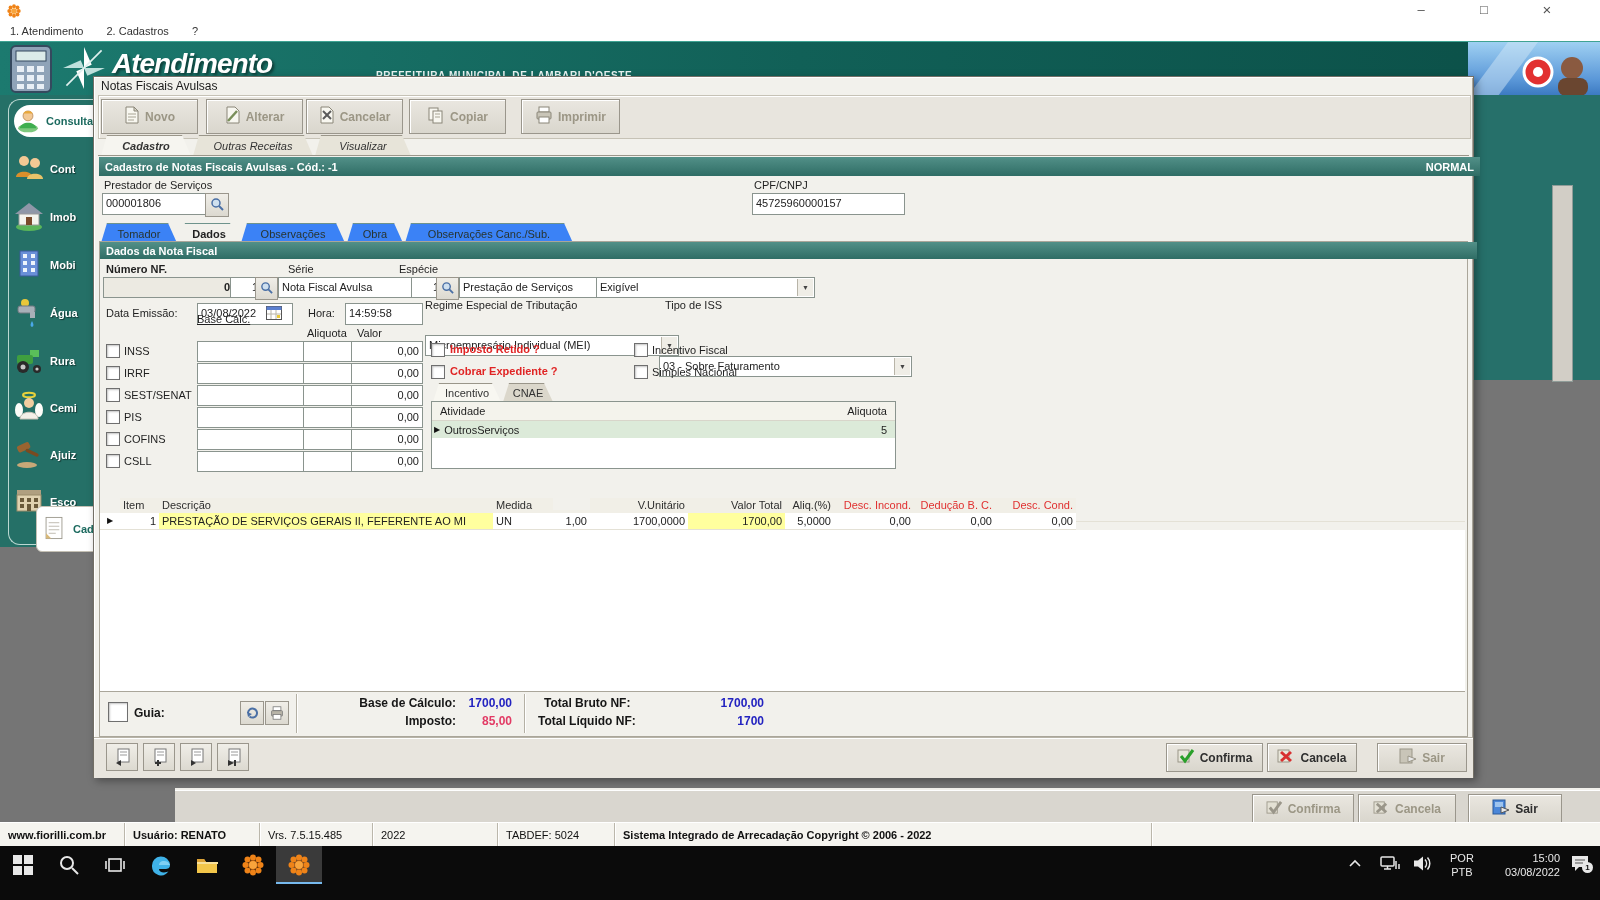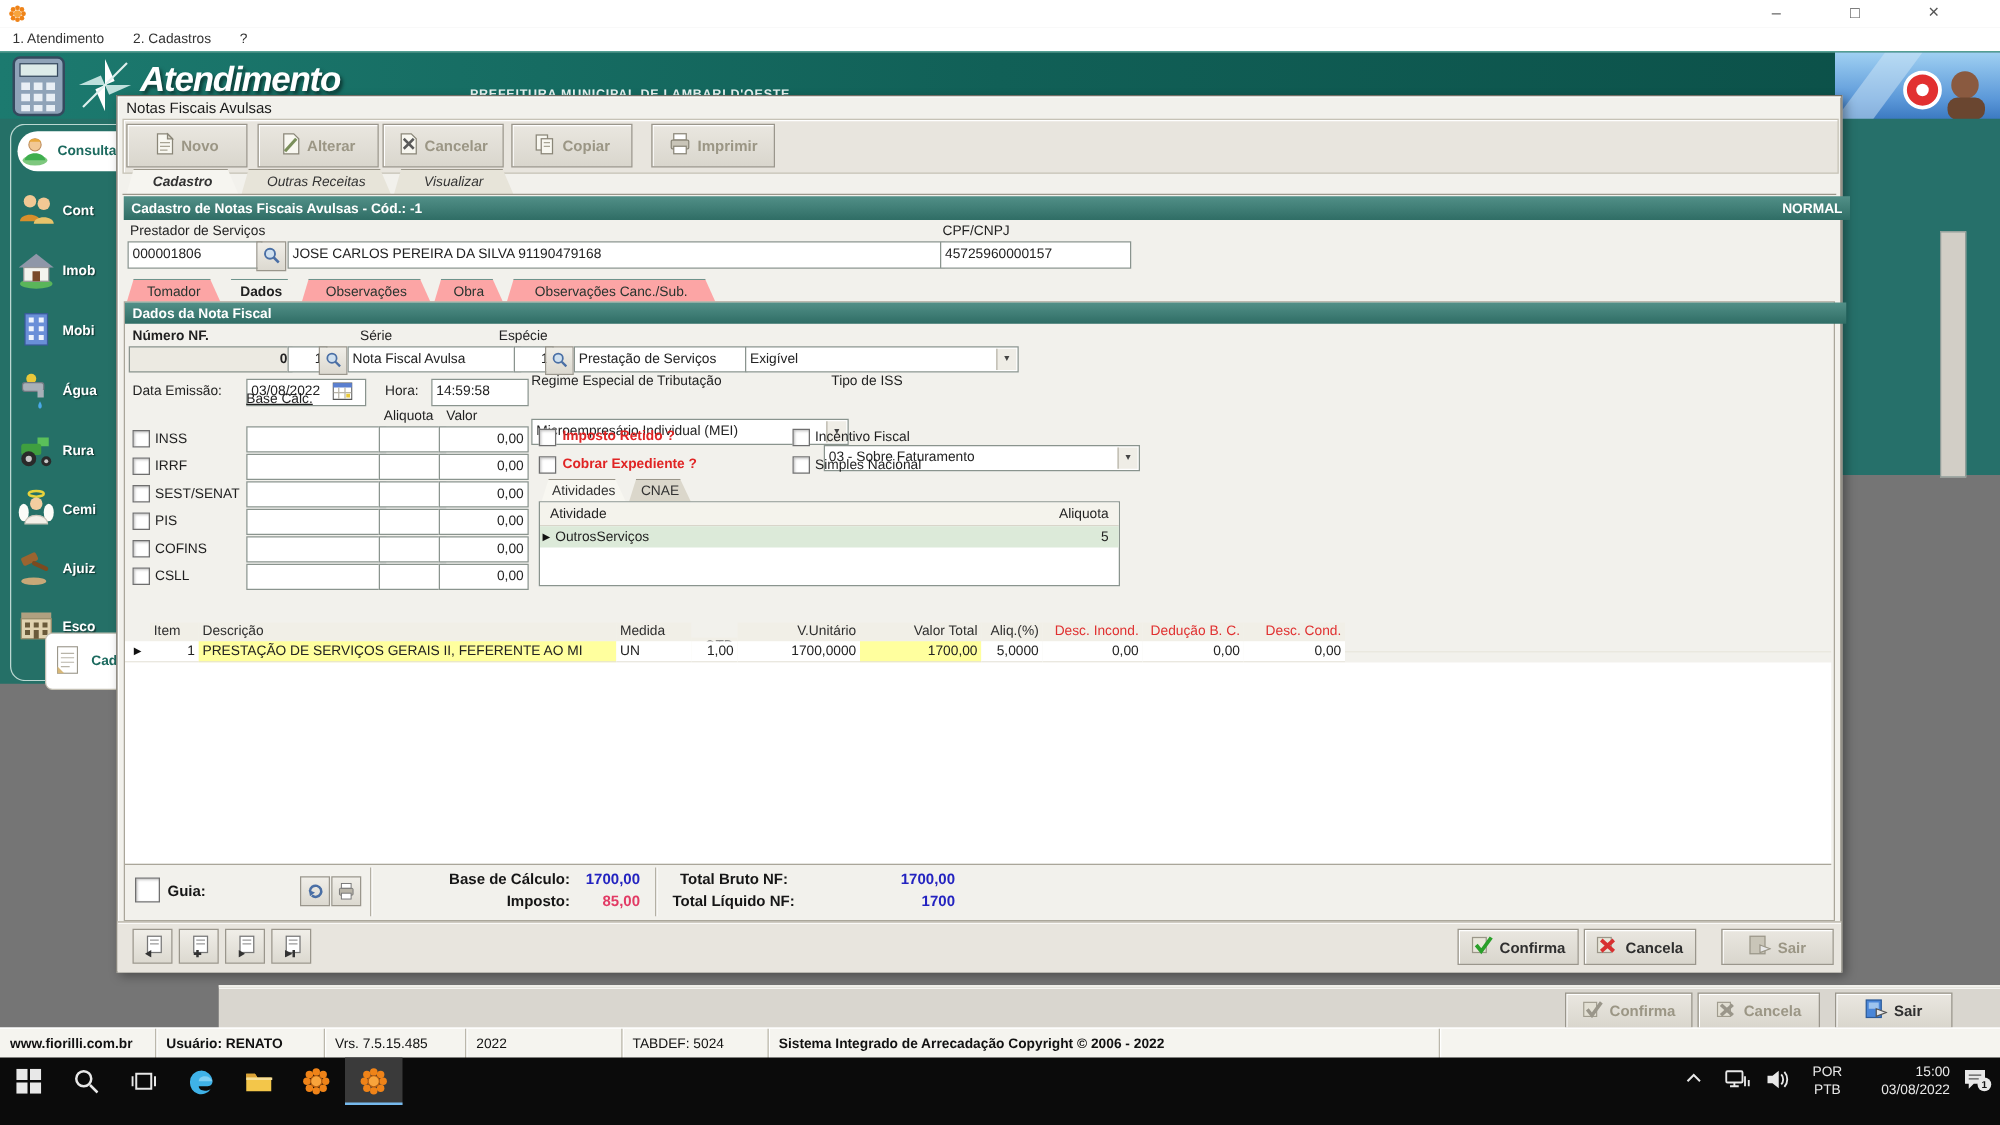--- a/index.html
+++ b/index.html
@@ -41,21 +41,21 @@
         display:flex;align-items:center;justify-content:center;gap:5px;font-size:12px;color:#2f2f2f;}
   .btn3.dis{color:#9b9685;}
   .btn3 b{font-weight:bold;}
   .sbtn{background:linear-gradient(#f0eee8,#dcd9d0);border:1px solid #9a968c;display:flex;align-items:center;justify-content:center;}
   .tealhdr{background:linear-gradient(180deg,#529088,#2f6d65);color:#fff;font-weight:bold;font-size:11px;
            display:flex;align-items:center;padding:0 6px;}
   .tab{font-size:11px;display:flex;align-items:center;justify-content:center;
        clip-path:polygon(6px 0,calc(100% - 9px) 0,100% 100%,0 100%);}
   .tab.t1{background:#e7e4d9;font-style:italic;color:#333;border-top:1px solid #9a968a;}
   .tab.t1.on{background:#f6f5f0;font-weight:bold;}
-  .tab.t2{background:#fca5a5;color:#28342f;border-top:1px solid #6e938c;}
+  .tab.t2{background:#3b82f6;color:#28342f;border-top:1px solid #6e938c;}
   .tab.t2.on{background:#f2f1ec;font-weight:bold;color:#222;}
   .tab.t3{background:#dbd7cb;color:#333;border-top:1px solid #9a968a;}
   .tab.t3.on{background:#f8f7f1;}
   .redlbl{color:#e02424;font-weight:bold;font-size:11px;}
   .lbl{font-size:11px;color:#1f1f1f;white-space:nowrap;}
   .blbl{font-size:11px;font-weight:bold;color:#1f1f1f;white-space:nowrap;}
   
   .gh{font-size:11px;color:#2e2e2e;padding:0 3px;line-height:15px;background:#f1efe7;white-space:nowrap;overflow:hidden;}
   .gh.red{color:#e03030;}
   .gc{font-size:11px;line-height:16px;padding:0 3px;background:#fff;white-space:nowrap;overflow:hidden;border-bottom:1px solid #e4e1d6;}
@@ -356,21 +356,20 @@
 
   <span class="ab lbl" style="left:10px;top:102px;">Prestador de Serviços</span>
   <span class="ab lbl" style="left:660px;top:102px;">CPF/CNPJ</span>
   <div class="ab inp" style="left:8px;top:116px;width:100px;height:20px;">000001806</div>
   <div class="ab sbtn" style="left:111px;top:116px;width:22px;height:22px;">
     <span><svg width="14" height="14" viewBox="0 0 14 14">
           <circle cx="6" cy="6" r="4" fill="#cfe0ef" stroke="#4a6fa5" stroke-width="1.5"></circle>
           <line x1="9" y1="9" x2="13" y2="13" stroke="#4a6fa5" stroke-width="2"></line>
         </svg></span>
   </div>
-  <div class="ab inp" style="left:136px;top:116px;width:518px;height:20px;">JOSE CARLOS PEREIRA DA SILVA 91190479168</div>
   <div class="ab inp" style="left:658px;top:116px;width:145px;height:20px;">45725960000157</div>
 
   <div class="ab tab t2" style="left:7px;top:146px;width:76px;height:19px;">Tomador</div>
   <div class="ab tab t2 on" style="left:85px;top:146px;width:60px;height:19px;">Dados</div>
   <div class="ab tab t2" style="left:147px;top:146px;width:104px;height:19px;">Observações</div>
   <div class="ab tab t2" style="left:253px;top:146px;width:56px;height:19px;">Obra</div>
   <div class="ab tab t2" style="left:311px;top:146px;width:168px;height:19px;">Observações Canc./Sub.</div>
 
   <div class="ab" style="left:5px;top:164px;width:1367px;height:494px;border:1px solid #aaa69a;background:#f2f1ec;"></div>
   <div class="ab tealhdr" style="left:6px;top:165px;width:1365px;height:17px;">Dados da Nota Fiscal</div>
@@ -475,21 +474,21 @@
   <span class="ab lbl" style="left:558px;top:267px;">Incentivo Fiscal</span>
   <span class="ab cb" style="left:337px;top:288px;"></span>
   <span class="ab redlbl" style="left:356px;top:288px;">Cobrar Expediente ?</span>
   <span class="ab cb" style="left:540px;top:288px;"></span>
   <span class="ab lbl" style="left:558px;top:289px;">Simples Nacional</span>
   <div class="ab sel" style="left:655px;top:285px;width:66px;height:19px;">
     <span>5,0000</span>
     <span class="dd">▼</span>
   </div>
 
-  <div class="ab tab t3 on" style="left:339px;top:306px;width:68px;height:18px;">Atividades</div>
+  <div class="ab tab t3 on" style="left:339px;top:306px;width:68px;height:18px;">Incentivo</div>
   <div class="ab tab t3" style="left:409px;top:306px;width:50px;height:18px;">CNAE</div>
   <div class="ab" style="left:337px;top:324px;width:463px;height:66px;background:#fff;border:1px solid #8a948e;">
     <div class="flex" style="height:18px;background:#f4f3ec;border-bottom:1px solid #d8d5ca;justify-content:space-between;padding:0 8px;">
       <span class="lbl">Atividade</span>
       <span class="lbl">Aliquota</span>
     </div>
     <div class="flex" style="height:17px;background:#dcead9;padding:0 8px 0 2px;justify-content:space-between;">
       <span style="display:flex;gap:4px;align-items:center;">
         <span class="marker">▶</span>
         <span class="lbl">OutrosServiços</span>

